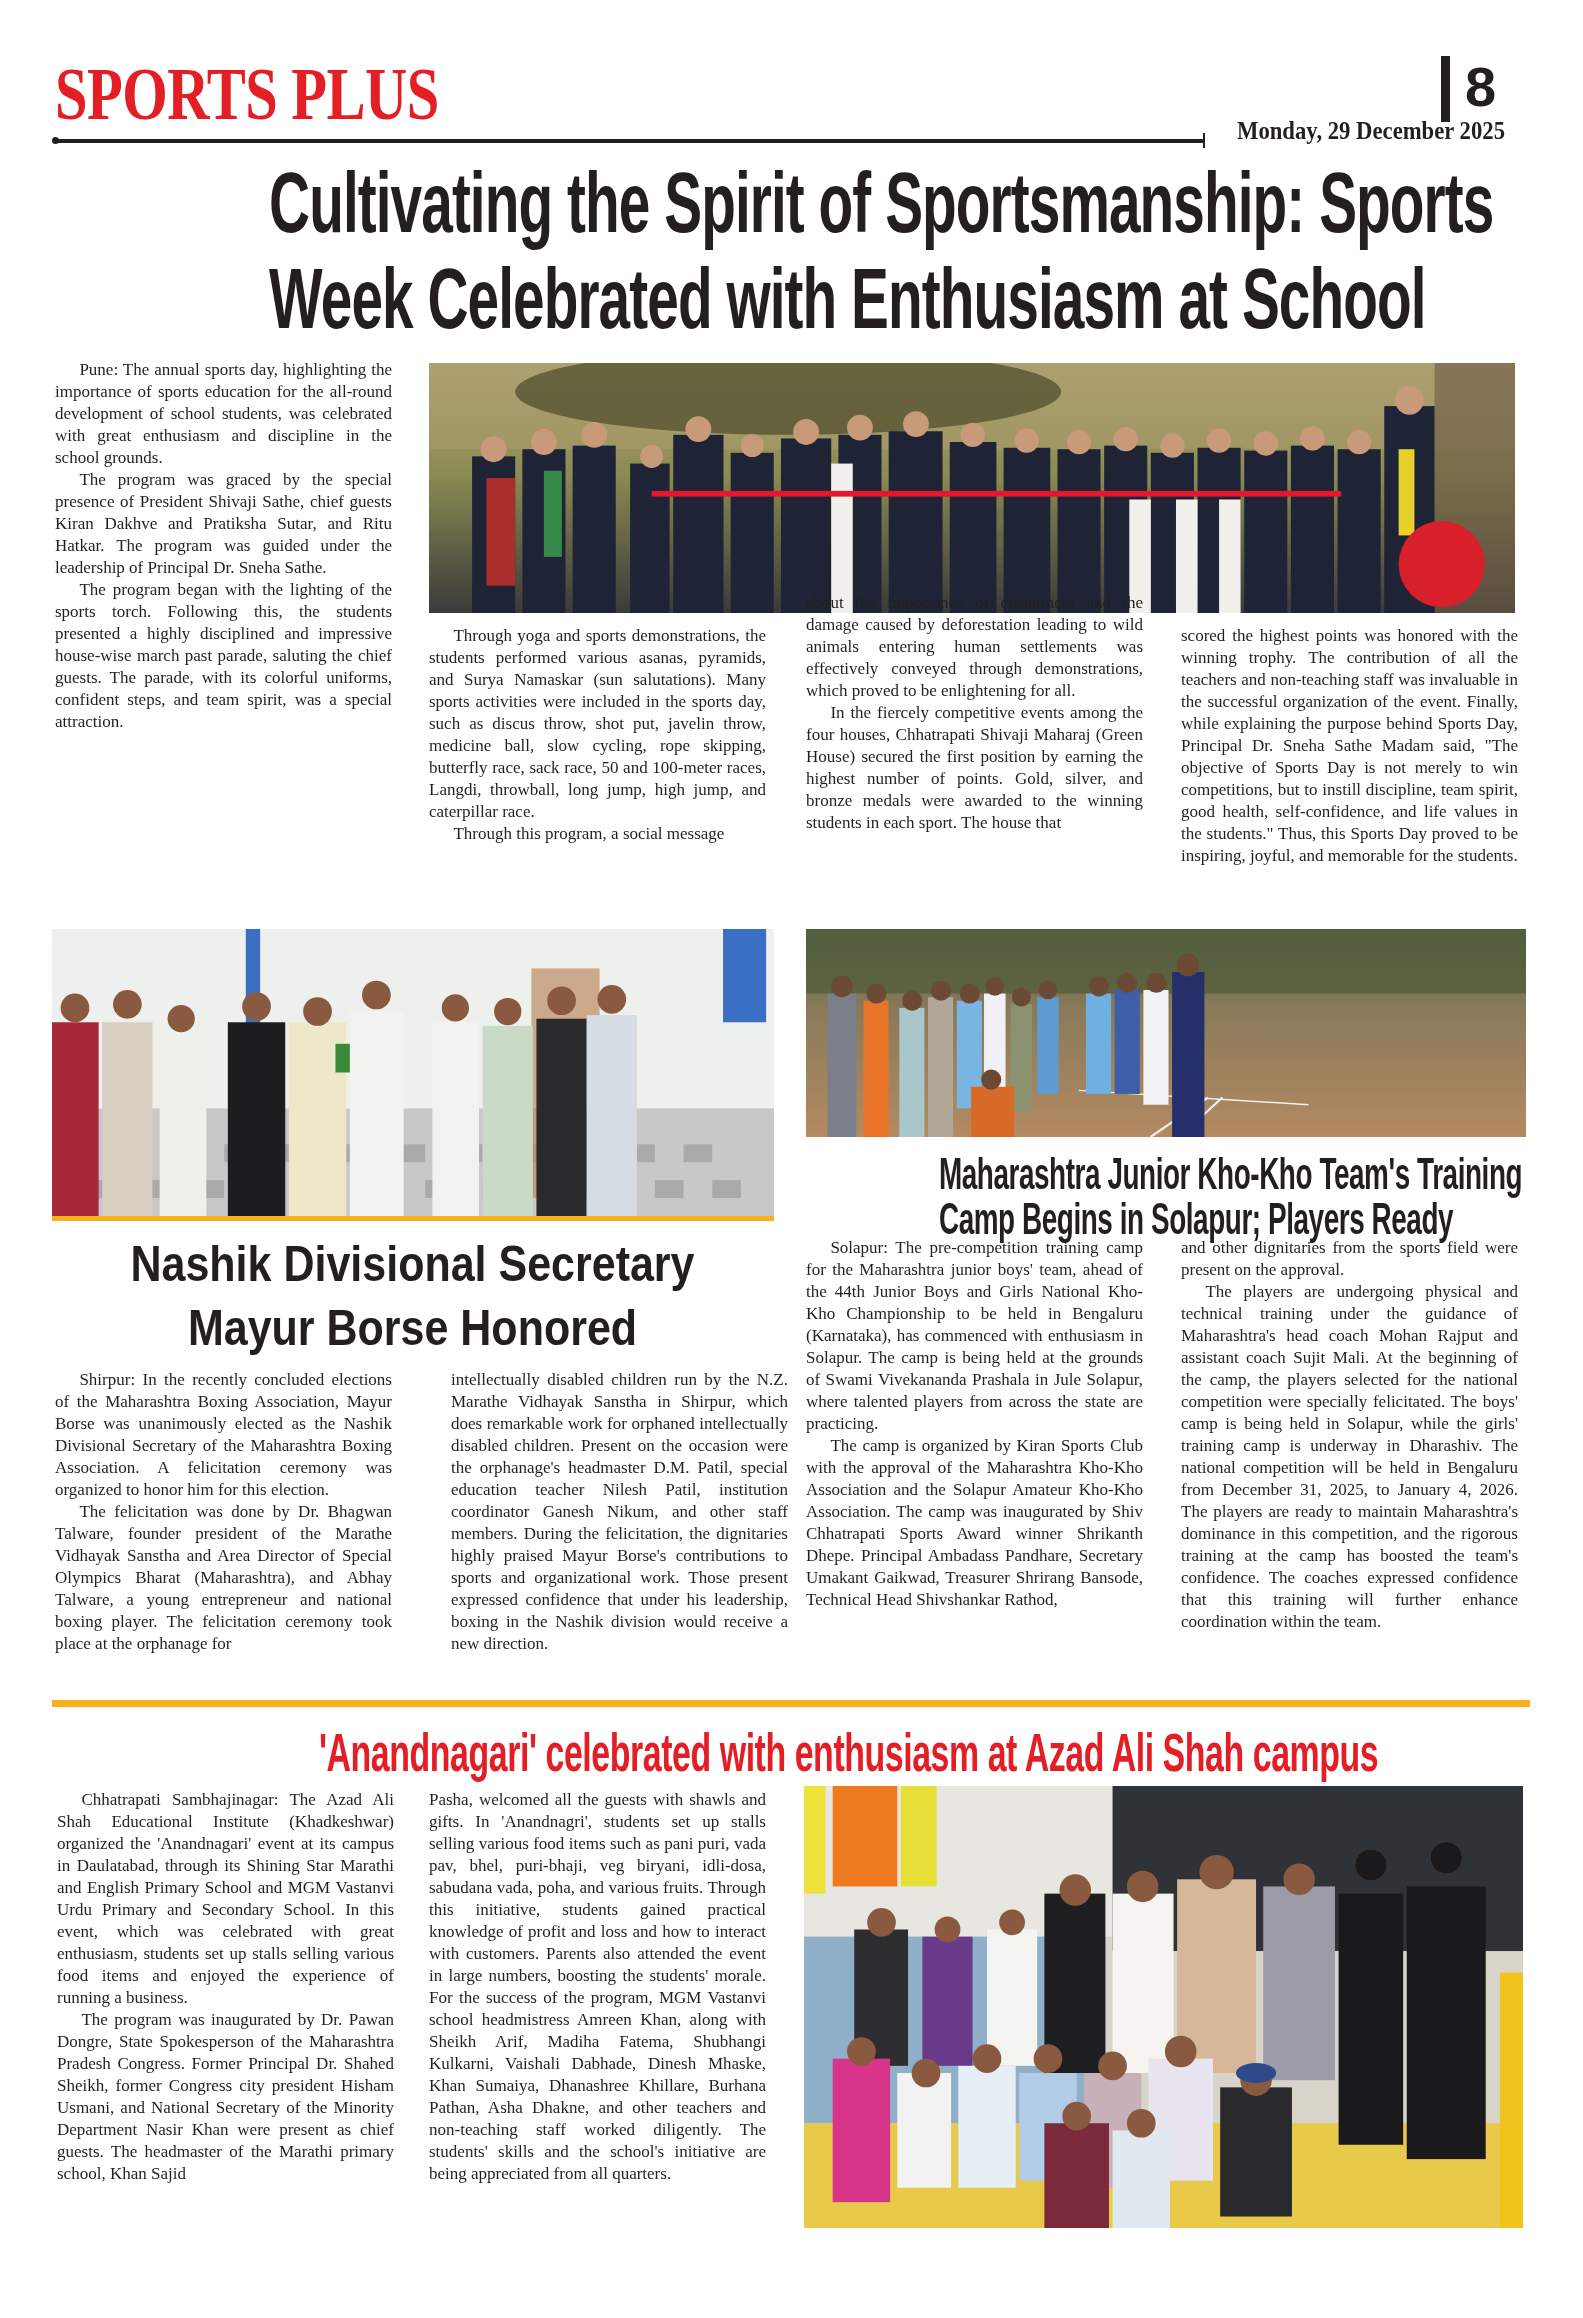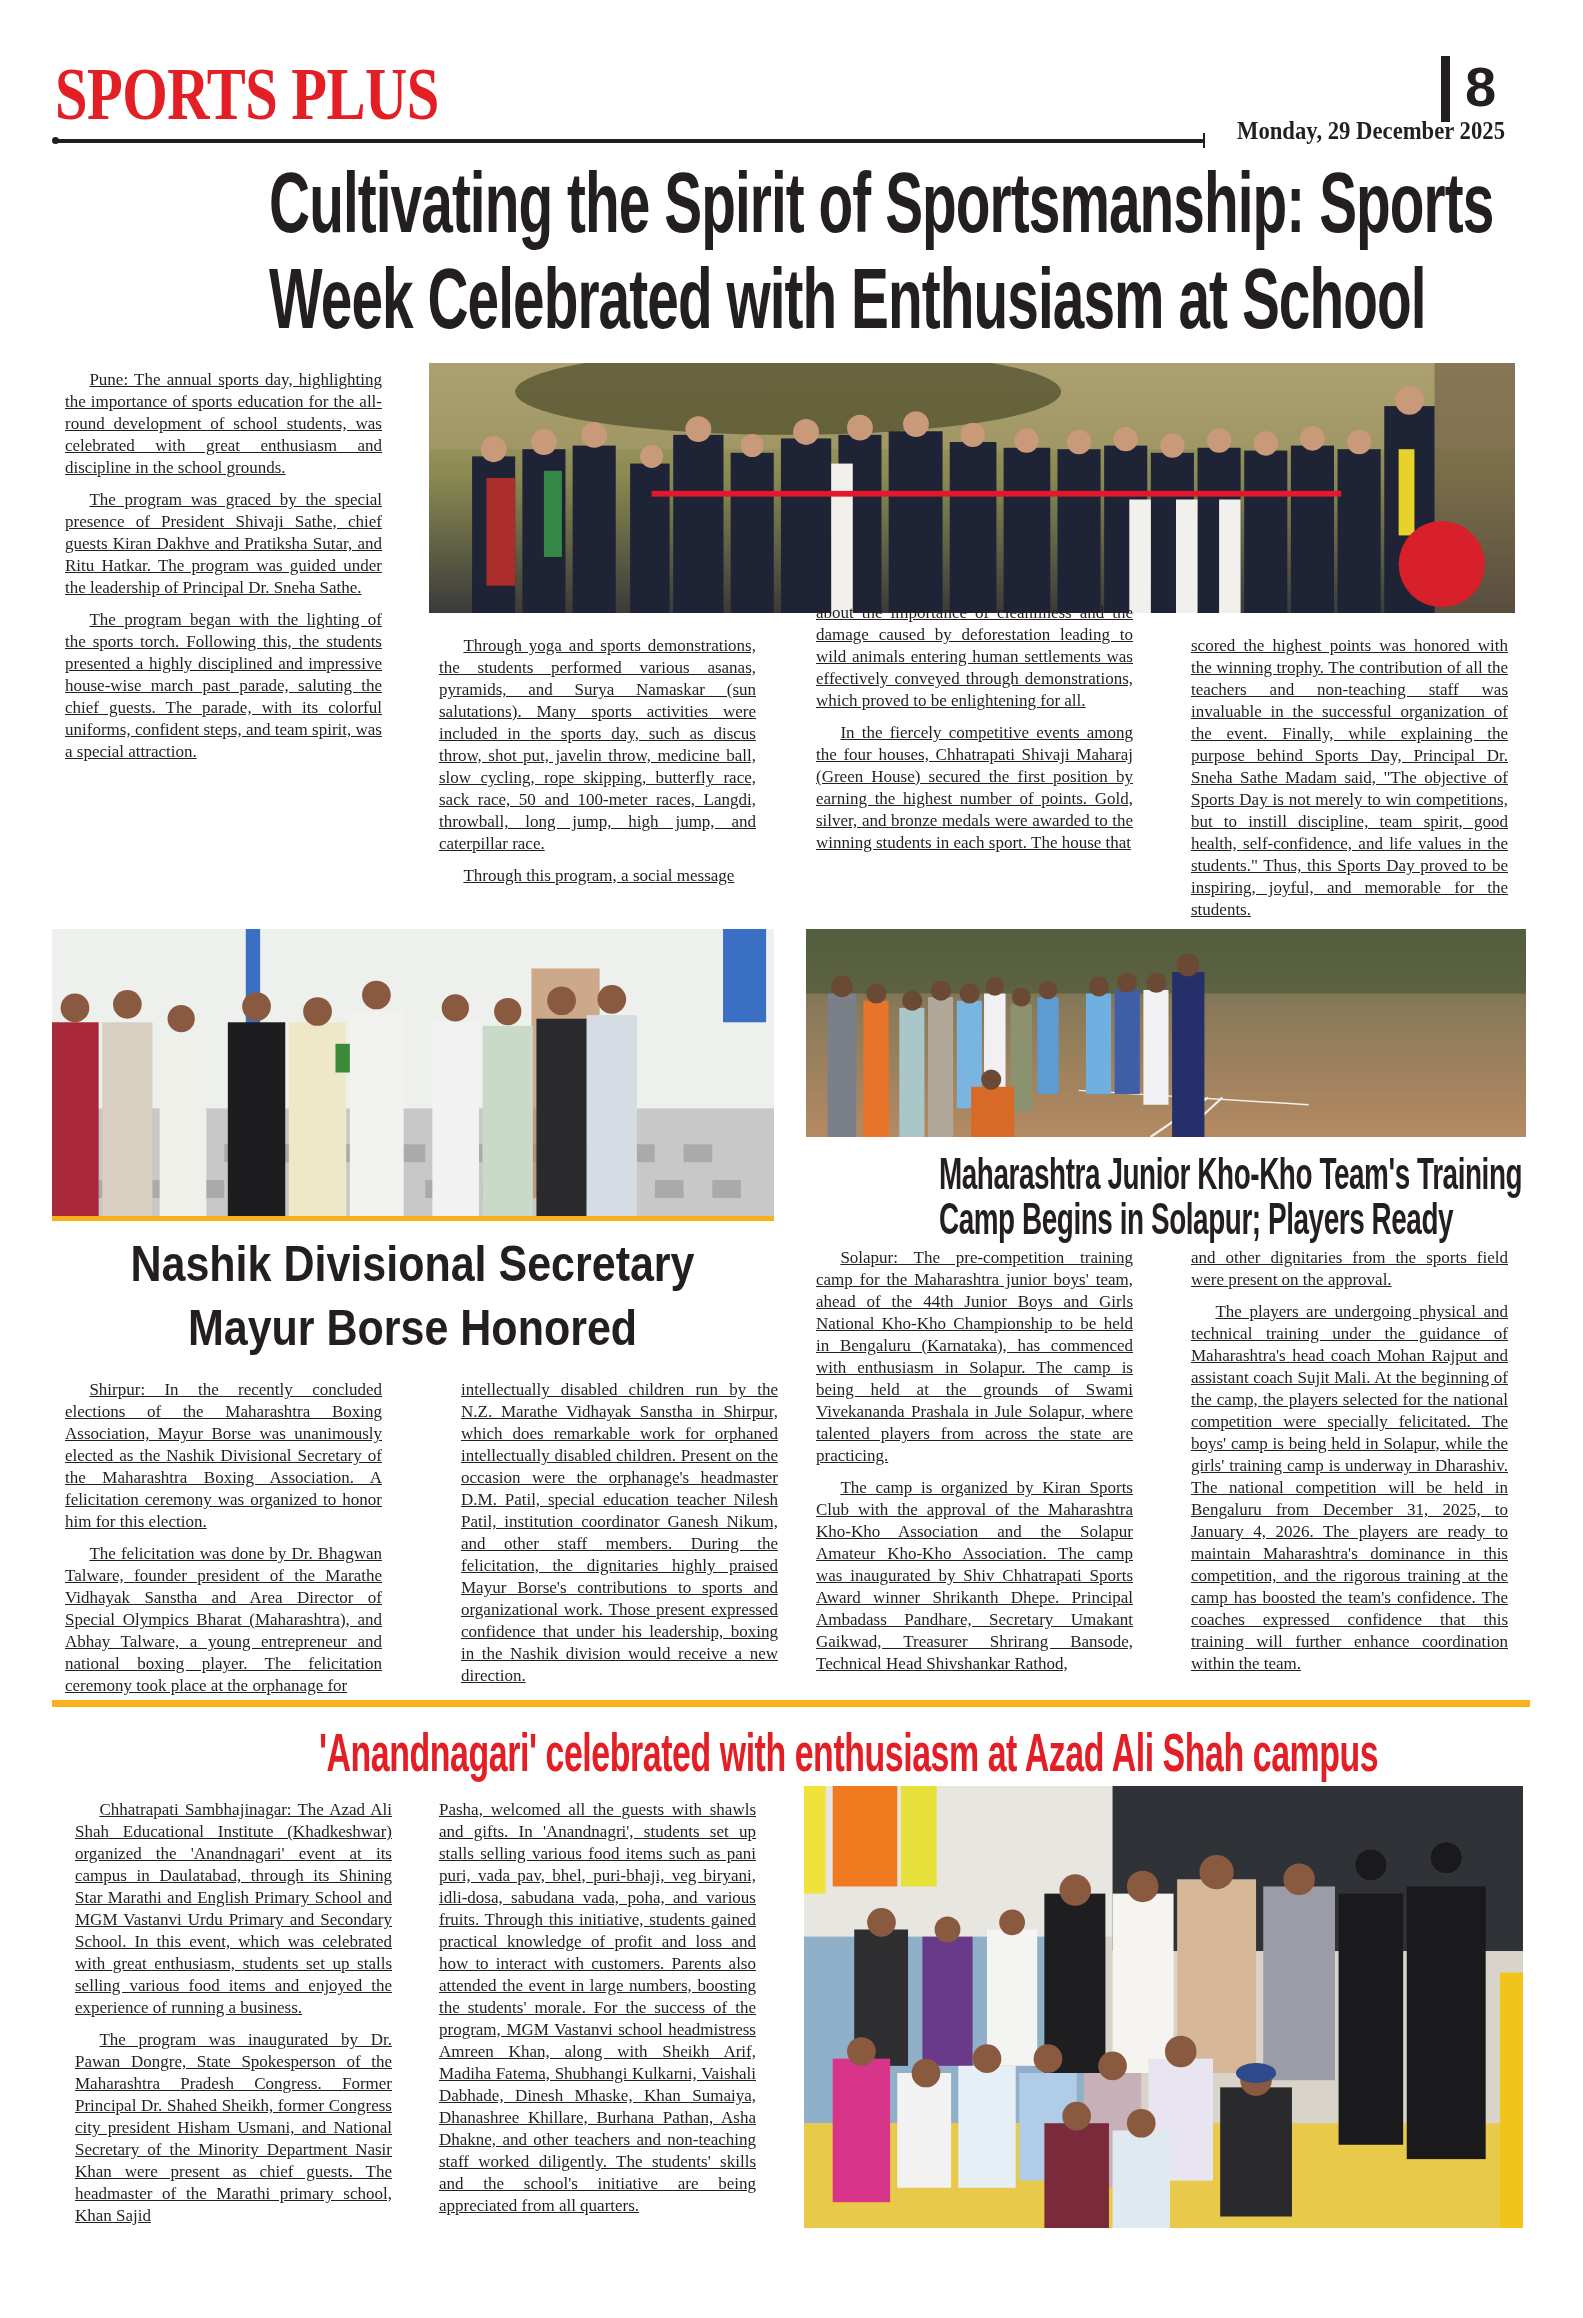--- a/index.html
+++ b/index.html
@@ -15,21 +15,21 @@
   .page-number { left: 1465px; top: 59px; font-family: "Liberation Sans", sans-serif; font-weight: bold; font-size: 56px; line-height: 1; }
   .date-line { left: 1237px; top: 119px; font-family: "Liberation Serif", serif; font-weight: bold; font-size: 24.4px; line-height: 1; white-space: nowrap; transform: scaleX(0.93); transform-origin: left top; }
 
   
   .hl { font-family: "Liberation Sans", sans-serif; font-weight: bold; text-align: center; line-height: 1; white-space: nowrap; transform-origin: center top; }
   .main-hl-1 { left: 0; width: 1583px; top: 159px; font-size: 86px; transform: scaleX(0.66); letter-spacing: -1.4px; }
   .main-hl-2 { left: 0; width: 1583px; top: 255px; font-size: 86px; transform: scaleX(0.66); letter-spacing: -1.4px; }
 
   
   .col { font-family: "Liberation Serif", serif; font-size: 17px; line-height: 22px; text-align: justify; color: #231f20; }
-  .col p { margin: 10px; text-indent: 24.4px; text-decoration: underline; }
+  .col p { margin: 0; text-indent: 24.4px; }
   .col p.cont { text-indent: 0; }
 
   
   .photo { overflow: hidden; }
   .photo svg { display: block; width: 100%; height: 100%; }
 
   .yellow-rule { background: #f9b01a; }
 
   .nashik-hl { left: 50px; width: 725px; font-family: "Liberation Sans", sans-serif; font-weight: bold; font-size: 50px; line-height: 1; text-align: center; transform: scaleX(0.86); transform-origin: center top; white-space: nowrap; }
   .kho-hl { left: 797px; width: 747px; font-family: "Liberation Sans", sans-serif; font-weight: bold; font-size: 45px; line-height: 1; text-align: center; transform: scaleX(0.62); transform-origin: center top; white-space: nowrap; letter-spacing: -0.7px; }
@@ -264,21 +264,21 @@
   <p>The camp is organized by Kiran Sports Club with the approval of the Maharashtra Kho-Kho Association and the Solapur Amateur Kho-Kho Association. The camp was inaugurated by Shiv Chhatrapati Sports Award winner Shrikanth Dhepe. Principal Ambadass Pandhare, Secretary Umakant Gaikwad, Treasurer Shrirang Bansode, Technical Head Shivshankar Rathod,</p>
 </div>
 <div class="abs col" style="left:1181px; top:1237px; width:337px;">
   <p class="cont">and other dignitaries from the sports field were present on the approval.</p>
   <p>The players are undergoing physical and technical training under the guidance of Maharashtra's head coach Mohan Rajput and assistant coach Sujit Mali. At the beginning of the camp, the players selected for the national competition were specially felicitated. The boys' camp is being held in Solapur, while the girls' training camp is underway in Dharashiv. The national competition will be held in Bengaluru from December 31, 2025, to January 4, 2026. The players are ready to maintain Maharashtra's dominance in this competition, and the rigorous training at the camp has boosted the team's confidence. The coaches expressed confidence that this training will further enhance coordination within the team.</p>
 </div>
 
 <div class="abs yellow-rule" style="left:52px; top:1700px; width:1478px; height:6.5px;"></div>
 <div class="abs anand-hl">'Anandnagari' celebrated with enthusiasm at Azad Ali Shah campus</div>
 
-<div class="abs col" style="left:65px; top:1789px; width:337px;">
+<div class="abs col" style="left:57px; top:1789px; width:337px;">
   <p>Chhatrapati Sambhajinagar: The Azad Ali Shah Educational Institute (Khadkeshwar) organized the 'Anandnagari' event at its campus in Daulatabad, through its Shining Star Marathi and English Primary School and MGM Vastanvi Urdu Primary and Secondary School. In this event, which was celebrated with great enthusiasm, students set up stalls selling various food items and enjoyed the experience of running a business.</p>
   <p>The program was inaugurated by Dr. Pawan Dongre, State Spokesperson of the Maharashtra Pradesh Congress. Former Principal Dr. Shahed Sheikh, former Congress city president Hisham Usmani, and National Secretary of the Minority Department Nasir Khan were present as chief guests. The headmaster of the Marathi primary school, Khan Sajid</p>
 </div>
 <div class="abs col" style="left:429px; top:1789px; width:337px;">
   <p class="cont">Pasha, welcomed all the guests with shawls and gifts. In 'Anandnagri', students set up stalls selling various food items such as pani puri, vada pav, bhel, puri-bhaji, veg biryani, idli-dosa, sabudana vada, poha, and various fruits. Through this initiative, students gained practical knowledge of profit and loss and how to interact with customers. Parents also attended the event in large numbers, boosting the students' morale. For the success of the program, MGM Vastanvi school headmistress Amreen Khan, along with Sheikh Arif, Madiha Fatema, Shubhangi Kulkarni, Vaishali Dabhade, Dinesh Mhaske, Khan Sumaiya, Dhanashree Khillare, Burhana Pathan, Asha Dhakne, and other teachers and non-teaching staff worked diligently. The students' skills and the school's initiative are being appreciated from all quarters.</p>
 </div>
 
 <div class="abs photo" style="left:804px; top:1786px; width:719px; height:442px;">
   <svg viewBox="0 0 1002 616" preserveAspectRatio="none">
     <rect width="1002" height="616" fill="#d8d4ca"></rect>

